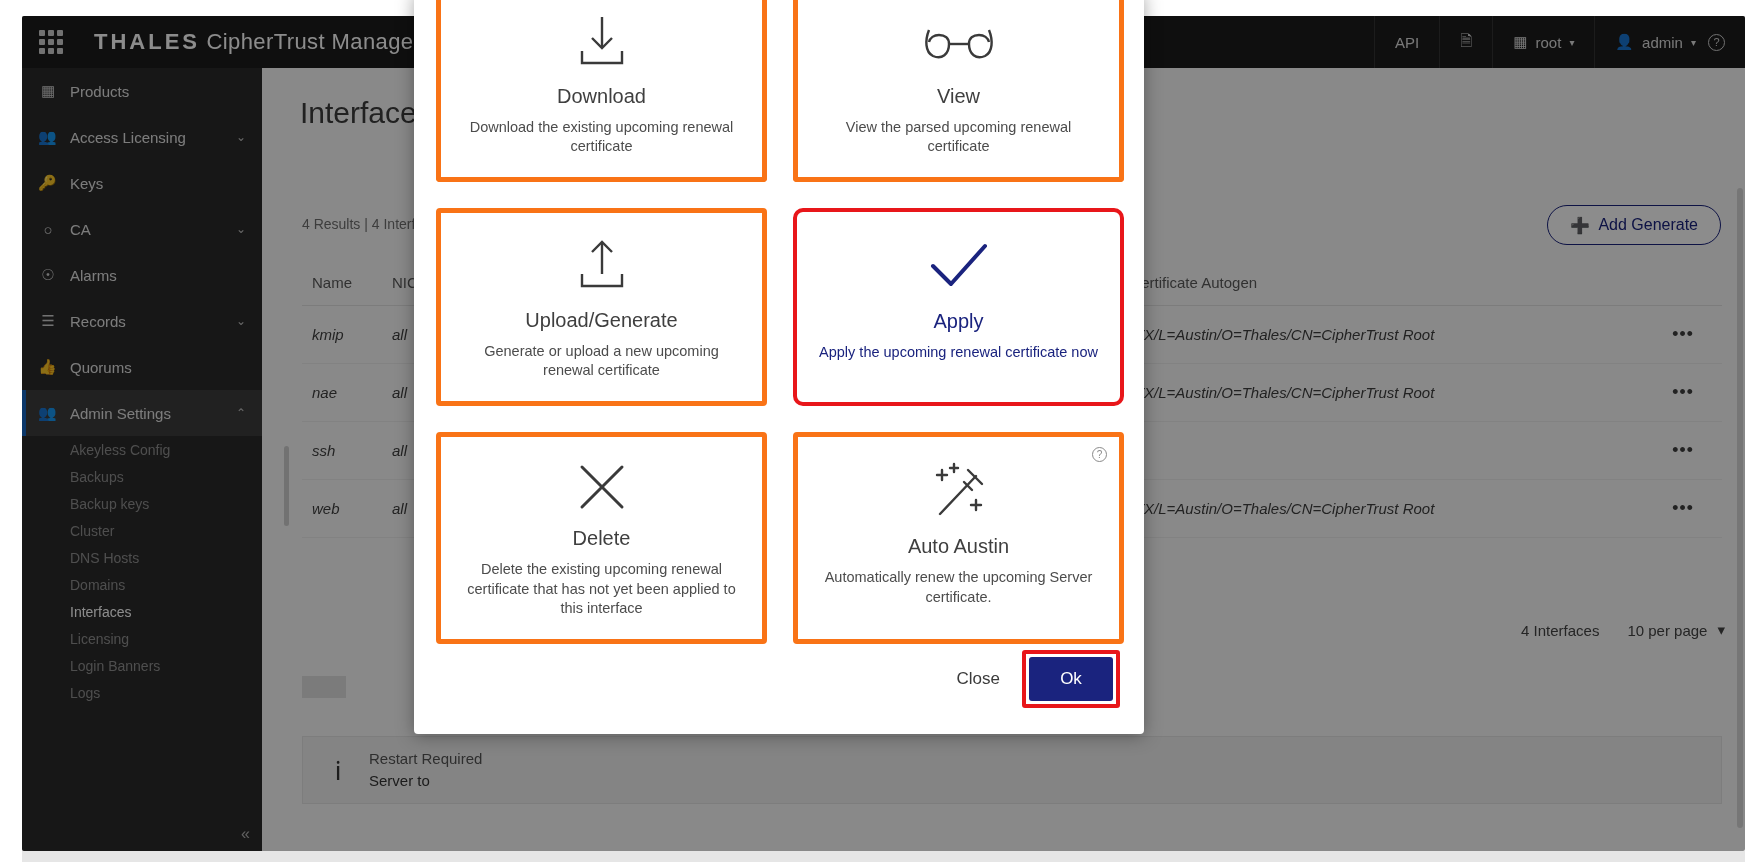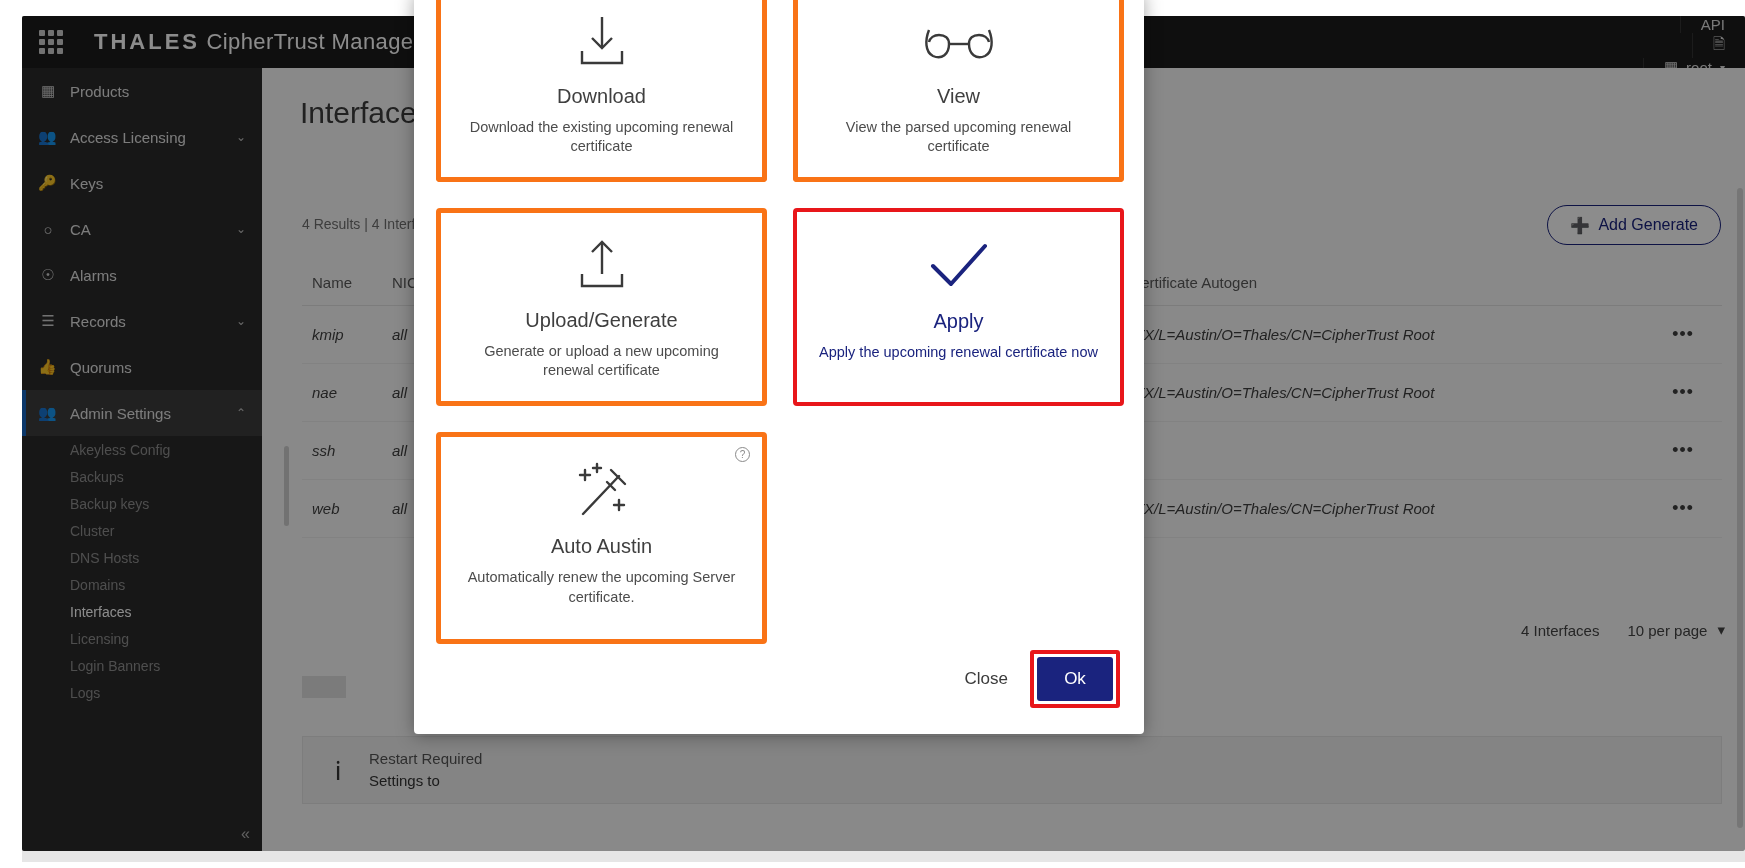--- a/index.html
+++ b/index.html
@@ -47,25 +47,24 @@
     margin-left: 26px;
     color: #ffffff;
     font-size: 22px;
     letter-spacing: 0.4px;
     white-space: nowrap;
   }
   .brand b { font-weight: bold; letter-spacing: 3px; }
   .brand span.sub { font-weight: normal; }
   .topbar-right {
     margin-left: auto;
-    display: flex; align-items: flex-end;
+    display: flex; align-items: flex-start;
     height: 100%;
     color: #dcdcdc;
     font-size: 15px;
-    flex-direction: column;
   }
   .topbar-right .tb-item {
     padding: 0 20px;
     height: 100%;
     display: flex; align-items: center; gap: 8px;
     border-left: 1px solid #333;
     white-space: nowrap;
   }
   .tb-icon { font-size: 15px; color: #dcdcdc; }
   .caret { font-size: 10px; }
@@ -258,21 +257,21 @@
     margin-bottom: 10px;
   }
   .card .cdesc {
     font-size: 14.5px;
     color: #4c4c4c;
     text-align: center;
     line-height: 1.35;
   }
   .card.highlight {
     border: 4px solid #e8161a;
-    border-radius: 4px;
+    border-radius: 10px;
   }
   .card.highlight .ctitle { color: #1a237e; }
   .card.highlight .cdesc { color: #1a237e; }
   .q-mark {
     position: absolute;
     top: 10px; right: 12px;
     width: 15px; height: 15px;
     border-radius: 50%;
     border: 1px solid #8a8a8a;
     color: #8a8a8a;
@@ -287,21 +286,21 @@
   .close-link {
     font-size: 17px;
     color: #3b3b3b;
   }
   .ok-wrap {
     border: 4px solid #e8161a;
     border-radius: 3px;
     padding: 3px;
   }
   .ok-btn {
-    width: 76px; height: 44px;
+    width: 84px; height: 44px;
     background: #1a237e;
     color: #ffffff;
     font-size: 17px;
     border: none;
     border-radius: 3px;
     display: flex; align-items: center; justify-content: center;
     font-family: "Liberation Sans", sans-serif;
   }
 
   
@@ -510,21 +509,21 @@
           <span>▾</span>
         </span>
       </div>
 
       <div class="gray-chip"></div>
 
       <div class="notice">
         <div class="info-ic">ℹ</div>
         <div class="ntext">
           <div class="l1">Restart Required</div>
-          <div>Settings to</div>
+          <div>Server to</div>
         </div>
       </div>
 
       <div class="scroll-stub"></div>
     </div>
 
     <div class="scroll-stub2"></div>
     <div class="backdrop"></div>
   </div>
 
@@ -570,20 +569,30 @@
       <div class="card mid highlight">
         <div class="glyph">
           <svg width="68" height="56" viewBox="0 0 68 56" fill="none" stroke="#1a237e" stroke-width="4" stroke-linecap="round" stroke-linejoin="round">
             <path d="M8 28 L26 46 L60 8"></path>
           </svg>
         </div>
         <div class="ctitle">Apply</div>
         <div class="cdesc">Apply the upcoming renewal certificate now</div>
       </div>
 
+      <div class="card last">
+        <div class="glyph">
+          <svg width="60" height="60" viewBox="0 0 60 60" fill="none" stroke="#3a3a3a" stroke-width="3" stroke-linecap="round">
+            <path d="M10 10 L50 50"></path>
+            <path d="M50 10 L10 50"></path>
+          </svg>
+        </div>
+        <div class="ctitle">Delete</div>
+        <div class="cdesc">Delete the existing upcoming renewal certificate that has not yet been applied to this interface</div>
+      </div>
 
       <div class="card last">
         <div class="q-mark">?</div>
         <div class="glyph">
           <svg width="70" height="62" viewBox="0 0 70 62" fill="none" stroke="#3a3a3a" stroke-width="2.4" stroke-linecap="round">
             <path d="M16 54 L52 16"></path>
             <path d="M44 10 L58 24"></path>
             <path d="M40 22 L48 30"></path>
             <path d="M18 10 V20 M13 15 H23"></path>
             <path d="M30 4 V12 M26 8 H34"></path>

